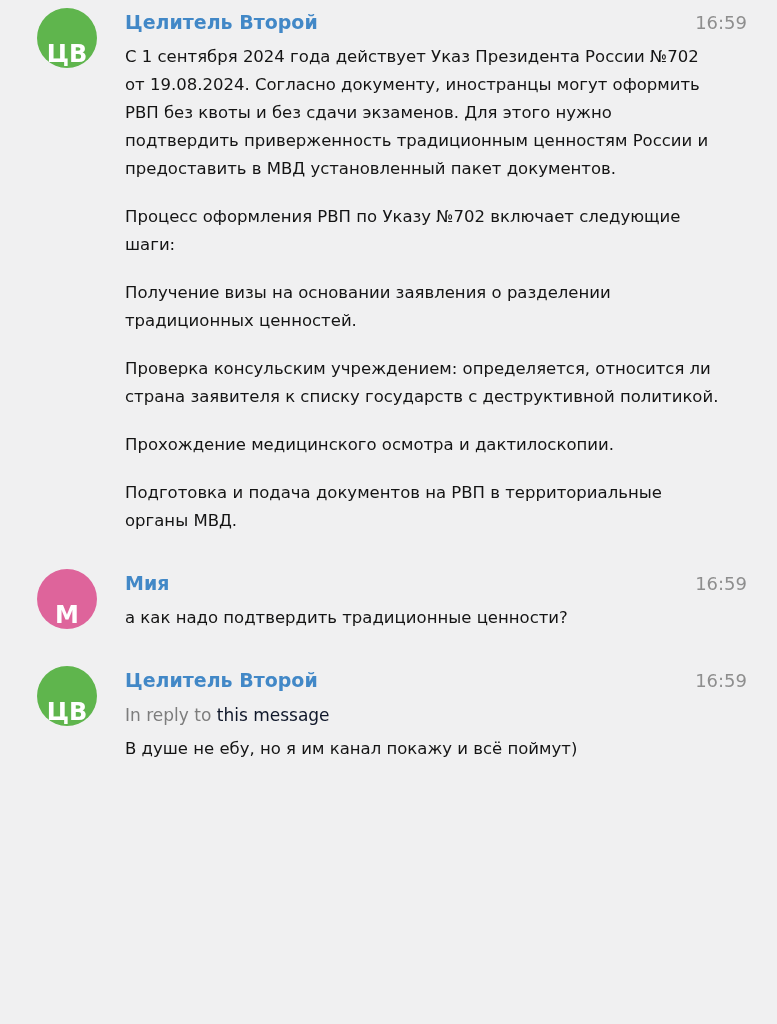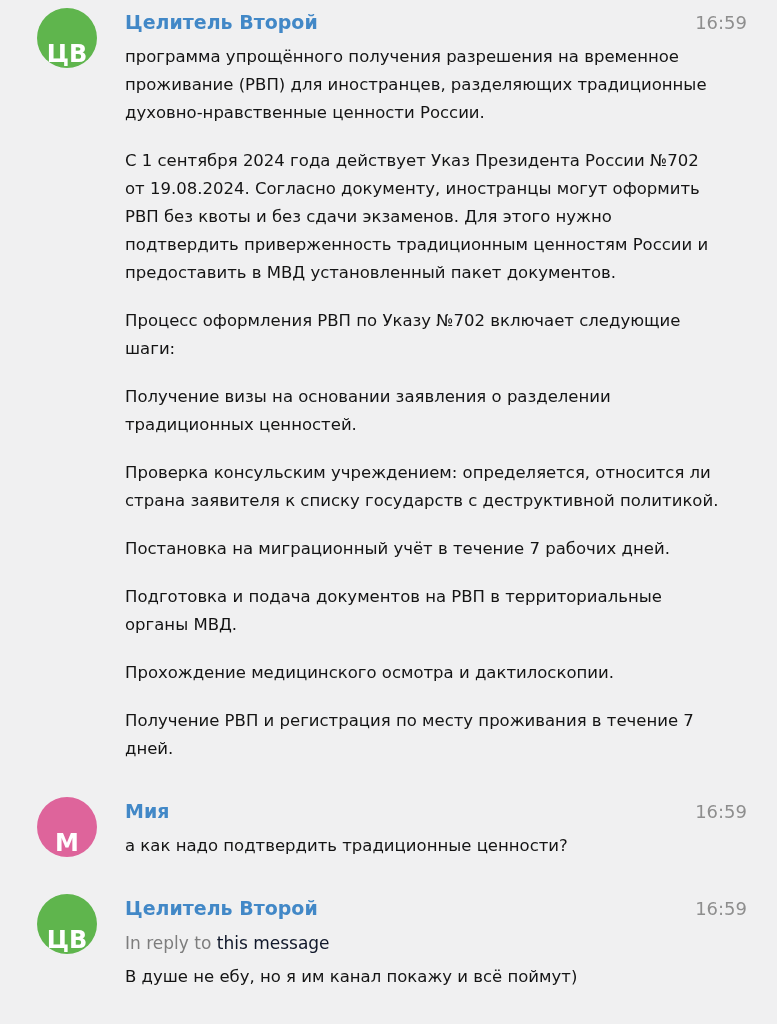--- a/index.html
+++ b/index.html
@@ -83,29 +83,26 @@
     <div class="avatar" style="background: rgb(95, 181, 77);">
         <span>ЦВ</span>
       </div>
     <div class="msg-content">
       <div class="msg-header">
         <span class="author">Целитель Второй</span>
         <span class="time">16:59</span>
       </div>
 
       <div class="msg-body">
-          <p>программа упрощённого получения разрешения на временное проживание (РВП) для иностранцев, разделяющих традиционные духовно-нравственные ценности России.</p>
           <p>С 1 сентября 2024 года действует Указ Президента России №702 от 19.08.2024. Согласно документу, иностранцы могут оформить РВП без квоты и без сдачи экзаменов. Для этого нужно подтвердить приверженность традиционным ценностям России и предоставить в МВД установленный пакет документов.</p>
           <p>Процесс оформления РВП по Указу №702 включает следующие шаги:</p>
           <p>Получение визы на основании заявления о разделении традиционных ценностей.</p>
           <p>Проверка консульским учреждением: определяется, относится ли страна заявителя к списку государств с деструктивной политикой.</p>
-          <p>Постановка на миграционный учёт в течение 7 рабочих дней.</p>
+          <p>Прохождение медицинского осмотра и дактилоскопии.</p>
           <p>Подготовка и подача документов на РВП в территориальные органы МВД.</p>
-          <p>Прохождение медицинского осмотра и дактилоскопии.</p>
-          <p>Получение РВП и регистрация по месту проживания в течение 7 дней.</p>
         </div>
     </div>
   </div>
 
   <div class="message">
     <div class="avatar" style="background: rgb(222, 100, 155);">
         <span>М</span>
       </div>
     <div class="msg-content">
       <div class="msg-header">

